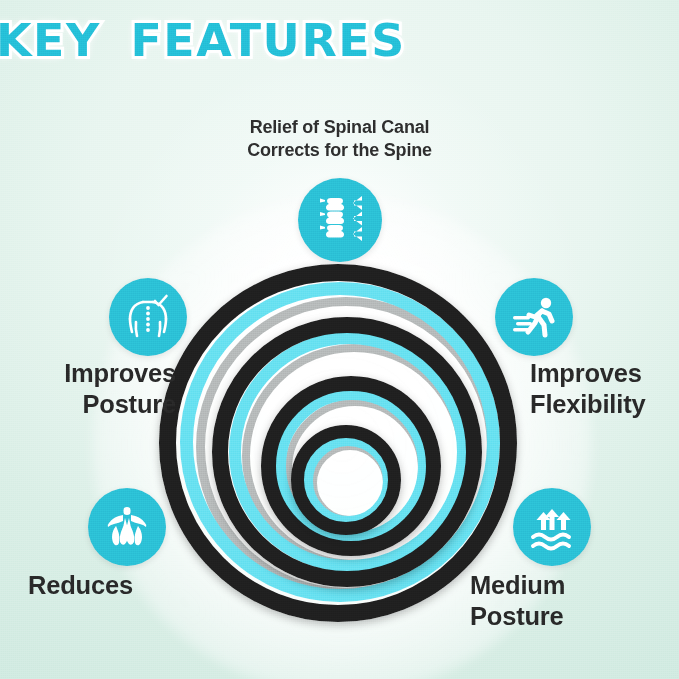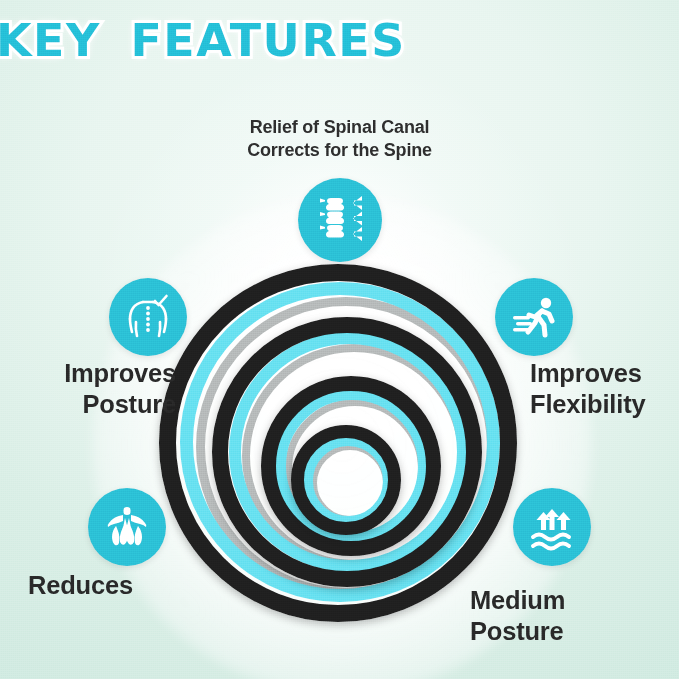--- a/index.html
+++ b/index.html
@@ -292,20 +292,20 @@
           <path d="M18 32 v-10 h-4.5 l7 -8 l7 8 h-4.5 v10 z"></path>
           <path d="M26.5 32 v-13 h-4.5 l7 -8 l7 8 h-4.5 v13 z" transform="translate(0,0)"></path>
           <path d="M38 32 v-10 h-4.5 l7 -8 l7 8 h-4.5 v10 z"></path>
         </g>
         <g fill="none" stroke="#ffffff" stroke-width="4" stroke-linecap="round">
           <path d="M10 39 q6 -5 12 0 q6 5 12 0 q6 -5 12 0"></path>
           <path d="M10 48 q6 -5 12 0 q6 5 12 0 q6 -5 12 0"></path>
         </g>
       </svg>
     </div>
-    <div class="flabel center-al" style="left:470px; top:570px; width:200px;margin-top:15px;">
+    <div class="flabel center-al" style="left:470px; top:570px; width:200px;">
       <span>Medium</span>
       <span>Posture</span>
     </div>
   </div>
 
   <div id="grain"></div>
 </div>
 
 </body></html>

